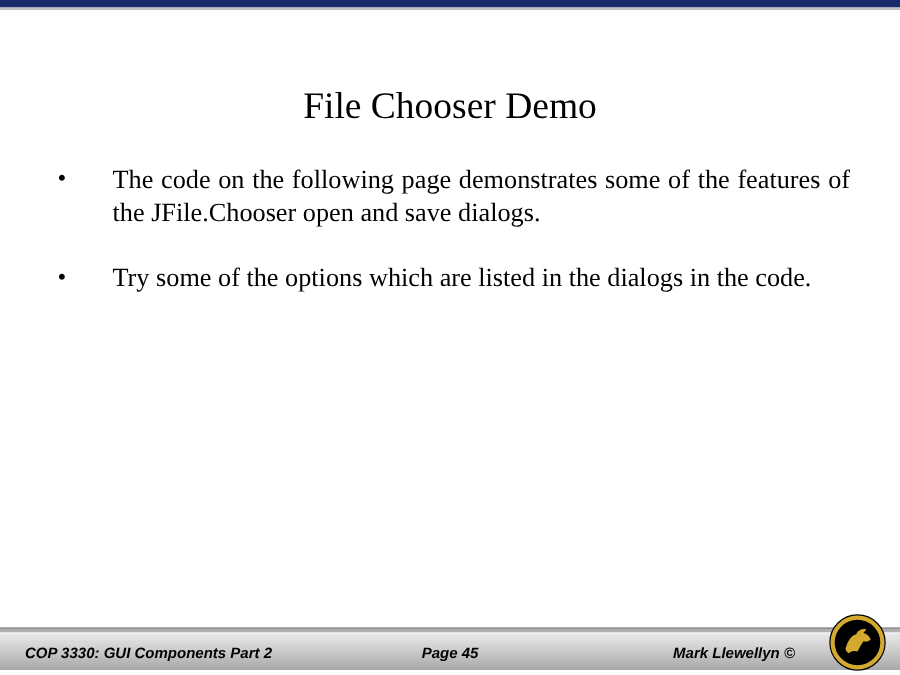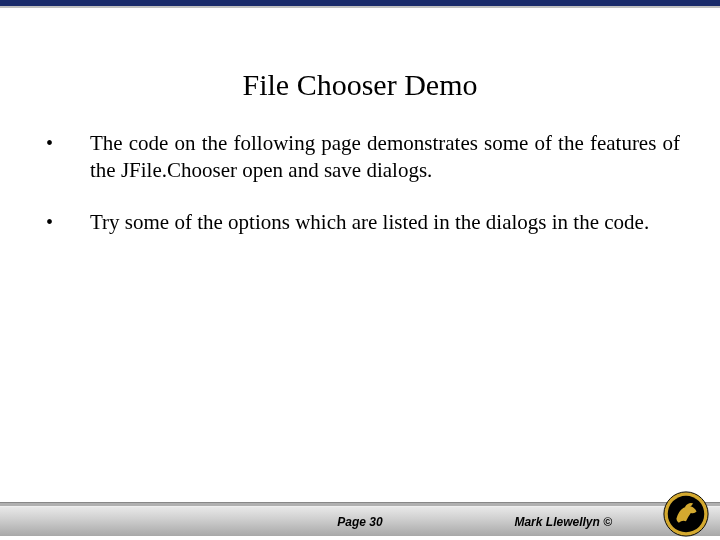--- a/index.html
+++ b/index.html
@@ -79,21 +79,21 @@
   .footer-left {
     flex: 0 0 auto;
   }
   .footer-center {
     position: absolute;
     left: 50%;
     transform: translateX(-50%);
   }
   .footer-right {
     position: absolute;
-    right: 108px;
+    right: 84px;
   }
   .logo {
     position: absolute;
     right: 10px;
     bottom: 2px;
     width: 48px;
     height: 48px;
   }
   .logo svg { width: 100%; height: 100%; }
 </style>
@@ -112,21 +112,22 @@
   </div>
   <div class="bullet-row">
     <div class="bullet">•</div>
     <div class="bullet-text">Try some of the options which are listed in the dialogs in the code.</div>
   </div>
 </div>
 
 <div class="footer">
   <div class="footer-bar-top"></div>
   <div class="footer-bar">
-    <span class="footer-center">Page 30</span>
+    <span class="footer-left">COP 3330: GUI Components Part 2</span>
+    <span class="footer-center">Page 45</span>
     <span class="footer-right">Mark Llewellyn ©</span>
   </div>
   <div class="logo">
     <svg viewBox="0 0 100 100">
       <circle cx="50" cy="50" r="46" fill="#d4a92f" stroke="#000" stroke-width="2"></circle>
       <circle cx="50" cy="50" r="38" fill="#000"></circle>
       <path d="M 30 60 Q 35 40 50 35 Q 65 30 72 45 Q 68 50 60 48 Q 55 55 50 65 Q 42 62 35 68 Q 30 65 30 60 Z" fill="#d4a92f"></path>
       <path d="M 48 35 Q 55 25 65 28 Q 60 35 55 38 Z" fill="#d4a92f"></path>
     </svg>
   </div>

